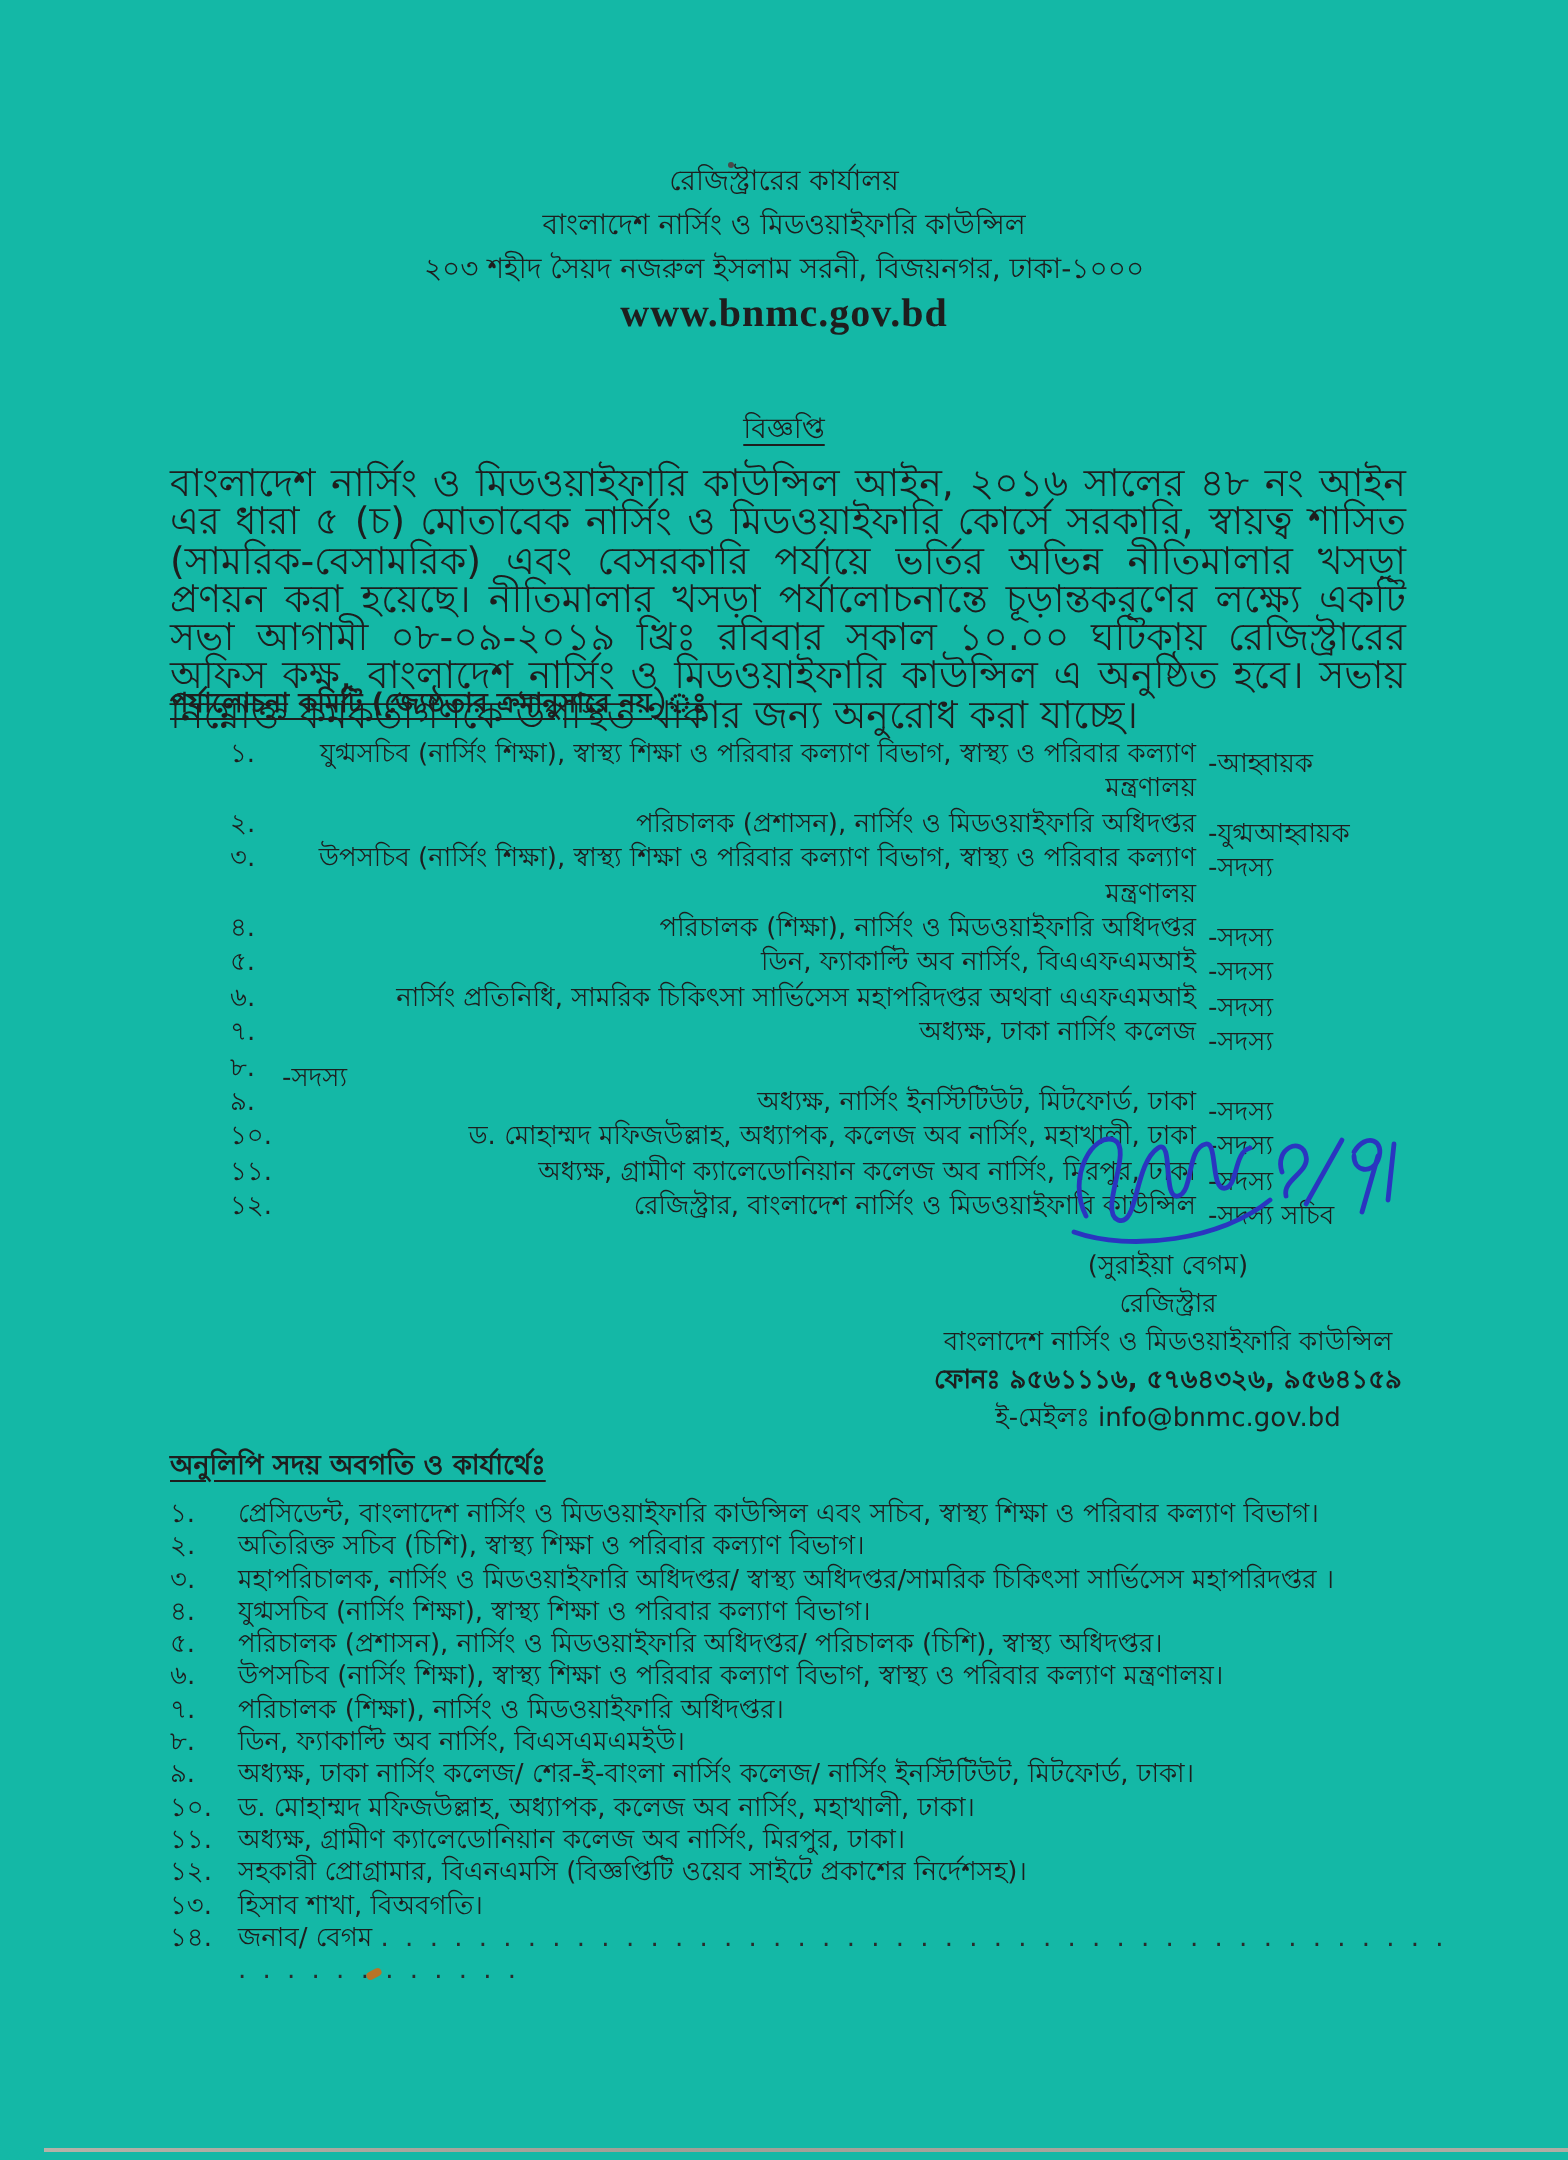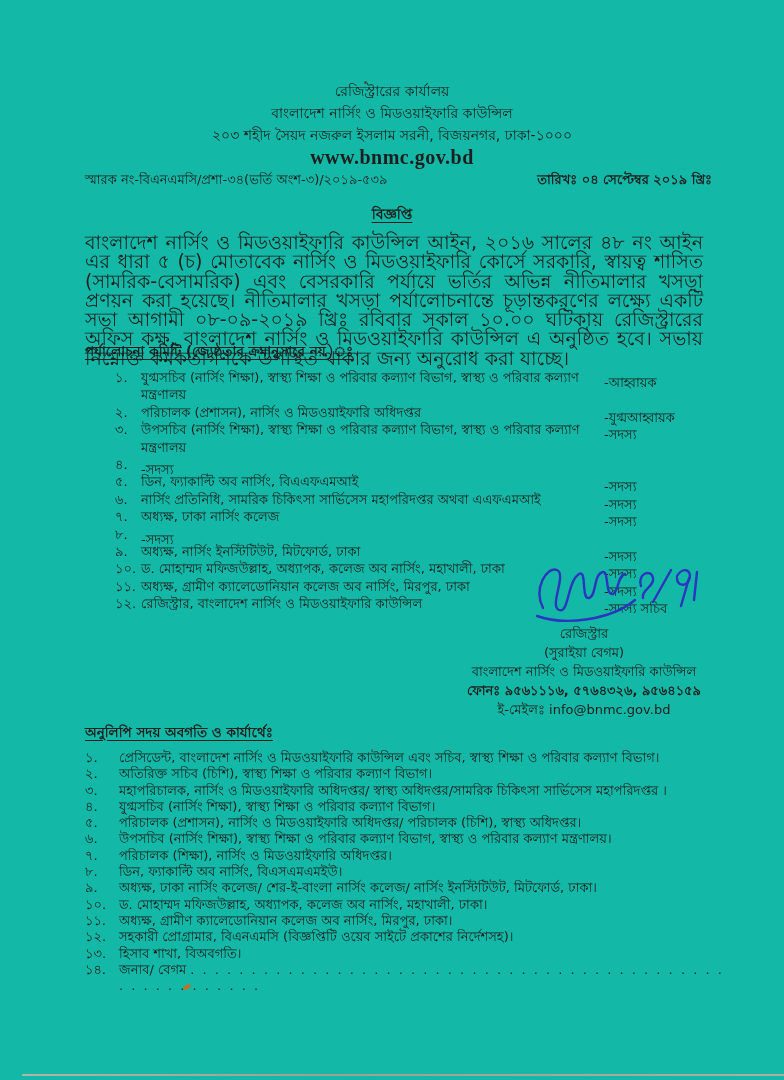--- a/index.html
+++ b/index.html
@@ -23,42 +23,42 @@
   
   .memo-row{
     position:absolute;top:170px;left:85px;right:72px;
     display:flex;justify-content:space-between;
     font-size:13px;
   }
   .memo-row .date{font-weight:bold;}
   
   .notice-title{
     position:absolute;top:203px;left:0;right:0;
-    text-align:center;font-size:14px;font-weight:bold;
+    text-align:center;font-size:14px;font-weight:normal;
   }
   .notice-title span{text-decoration:underline;text-underline-offset:3px;}
   
   .notice-body{
     position:absolute;top:233px;left:85px;width:618px;
     font-size:19px;line-height:19.3px;text-align:justify;
   }
   
   .sec-heading{
     font-size:13.5px;font-weight:bold;
     text-decoration:underline;text-underline-offset:3px;
     margin:0 0 5px 0;
   }
   
   .committee{
     position:absolute;top:341px;left:85px;width:622px;
   }
   .c-list{padding-left:0;}
   .c-row{display:flex;font-size:13px;line-height:17.4px;}
   .c-num{width:26px;flex:none;padding-left:30px;box-sizing:content-box;}
-  .c-text{flex:1;padding-right:6px;}
+  .c-text{flex:1;padding-right:6px;text-align:right;}
   .c-role{width:103px;flex:none;position:relative;top:5px;}
   
   .sign-block{
     position:absolute;top:560px;right:50px;width:300px;
     text-align:center;font-size:13px;line-height:19px;
   }
   .sig-wrap{height:64px;position:relative;}
   .sig-wrap svg{position:absolute;left:95px;top:0;}
   .sign-block .phone{font-weight:bold;}
   
@@ -88,24 +88,20 @@
 
 <div class="page">
 
   <div class="letterhead">
     <div>রেজিস্ট্রারের কার্যালয়</div>
     <div>বাংলাদেশ নার্সিং ও মিডওয়াইফারি কাউন্সিল</div>
     <div>২০৩ শহীদ সৈয়দ নজরুল ইসলাম সরনী, বিজয়নগর, ঢাকা-১০০০</div>
     <div class="website">www.bnmc.gov.bd</div>
   </div>
 
-  <div class="memo-row">
-    <span class="ref">স্মারক নং-বিএনএমসি/প্রশা-৩৪(ভর্তি অংশ-৩)/২০১৯-৫৩৯</span>
-    <span class="date">তারিখঃ ০৪ সেপ্টেম্বর ২০১৯ খ্রিঃ</span>
-  </div>
 
   <div class="notice-title">
     <span>বিজ্ঞপ্তি</span>
   </div>
 
   <div class="notice-body">বাংলাদেশ নার্সিং ও মিডওয়াইফারি কাউন্সিল আইন, ২০১৬ সালের ৪৮ নং আইন এর ধারা ৫ (চ) মোতাবেক নার্সিং ও মিডওয়াইফারি কোর্সে সরকারি, স্বায়ত্ব শাসিত (সামরিক-বেসামরিক) এবং বেসরকারি পর্যায়ে ভর্তির অভিন্ন নীতিমালার খসড়া প্রণয়ন করা হয়েছে। নীতিমালার খসড়া পর্যালোচনান্তে চূড়ান্তকরণের লক্ষ্যে একটি সভা আগামী ০৮-০৯-২০১৯ খ্রিঃ রবিবার সকাল ১০.০০ ঘটিকায় রেজিস্ট্রারের অফিস কক্ষ, বাংলাদেশ নার্সিং ও মিডওয়াইফারি কাউন্সিল এ অনুষ্ঠিত হবে। সভায় নিম্নোক্ত কর্মকর্তাগণকে উপস্থিত থাকার জন্য অনুরোধ করা যাচ্ছে।</div>
 
   <div class="committee">
     <div class="sec-heading">পর্যালোচনা কমিটি (জ্যেষ্ঠতার ক্রমানুসারে নয়)ঃ</div>
     <div class="c-list">
@@ -122,20 +118,21 @@
   </div>
 
   <div class="c-row">
     <span class="c-num">৩.</span>
     <span class="c-text">উপসচিব (নার্সিং শিক্ষা), স্বাস্থ্য শিক্ষা ও পরিবার কল্যাণ বিভাগ, স্বাস্থ্য ও পরিবার কল্যাণ মন্ত্রণালয়</span>
     <span class="c-role">-সদস্য</span>
   </div>
 
   <div class="c-row">
     <span class="c-num">৪.</span>
+    <span class="c-text">পরিচালক (শিক্ষা), নার্সিং ও মিডওয়াইফারি অধিদপ্তর</span>
     <span class="c-role">-সদস্য</span>
   </div>
 
   <div class="c-row">
     <span class="c-num">৫.</span>
     <span class="c-text">ডিন, ফ্যাকাল্টি অব নার্সিং, বিএএফএমআই</span>
     <span class="c-role">-সদস্য</span>
   </div>
 
   <div class="c-row">
@@ -188,22 +185,22 @@
           <path d="M14,48 C4,28 18,6 28,10 C38,14 20,46 30,50 C40,54 38,22 50,14 C58,9 52,40 60,38 C68,36 64,14 74,12 C80,11 76,36 84,34 C90,32 88,16 96,14"></path>
           <path d="M8,56 C36,66 82,60 106,40"></path>
           <path d="M112,26 C108,14 122,8 124,18 C126,26 112,30 114,38"></path>
           <path d="M124,42 L142,10"></path>
           <path d="M148,16 c6,-10 16,-6 12,4 c-3,7 -12,6 -12,-2"></path>
           <path d="M160,18 l-8,28"></path>
           <path d="M168,12 l-3,28"></path>
         </g>
       </svg>
     </div>
+    <div>(সুরাইয়া বেগম)</div>
     <div>রেজিস্ট্রার</div>
-    <div>(সুরাইয়া বেগম)</div>
     <div>বাংলাদেশ নার্সিং ও মিডওয়াইফারি কাউন্সিল</div>
     <div class="phone">ফোনঃ ৯৫৬১১১৬, ৫৭৬৪৩২৬, ৯৫৬৪১৫৯</div>
     <div>ই-মেইলঃ info@bnmc.gov.bd</div>
   </div>
 
   <div class="copies">
     <div class="sec-heading">অনুলিপি সদয় অবগতি ও কার্যার্থেঃ</div>
     <div class="a-list">
   <div class="a-row">
     <span class="a-num">১.</span>

